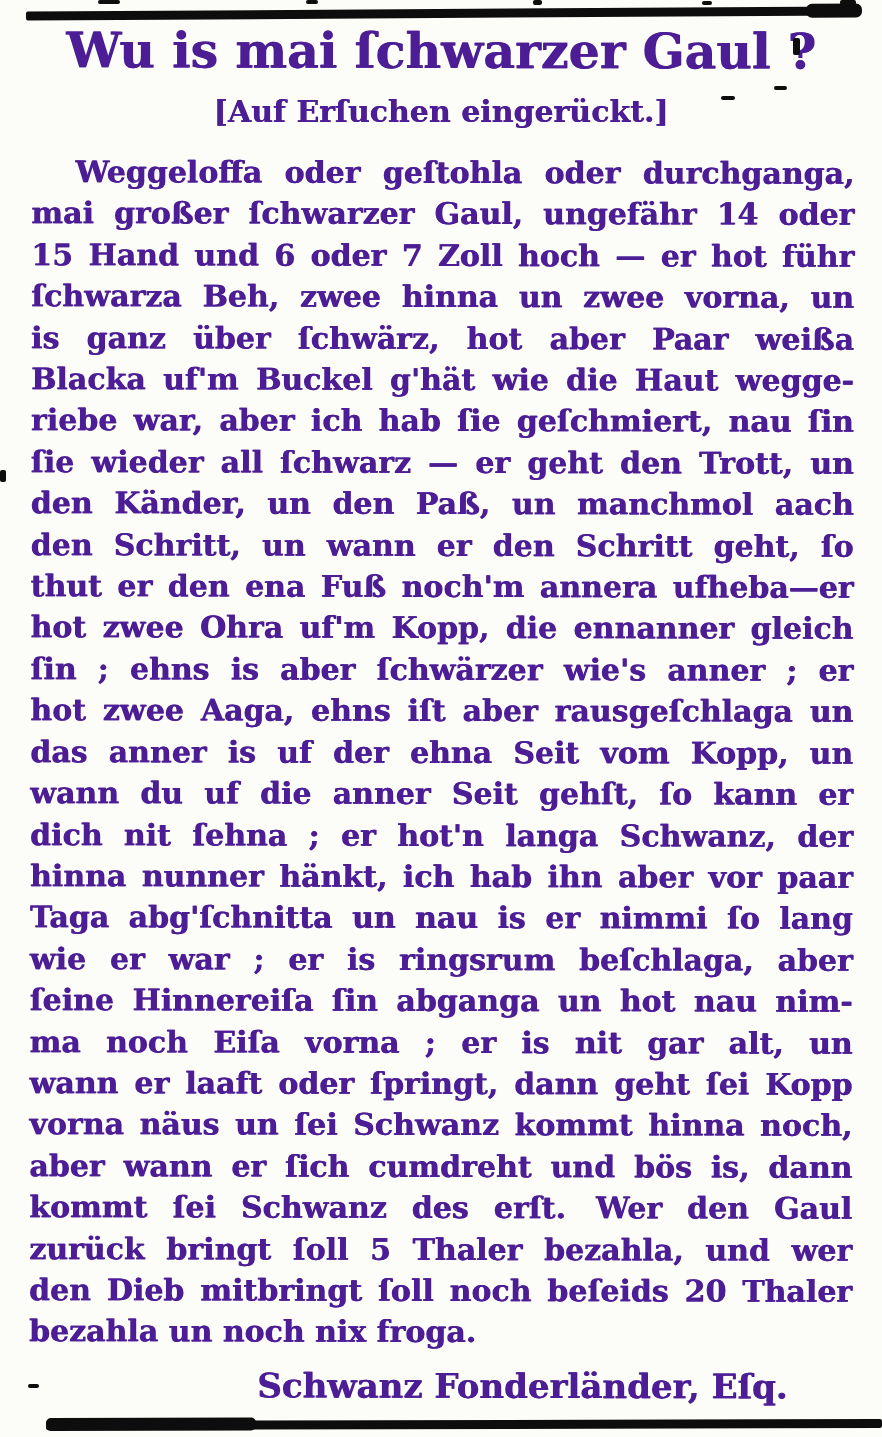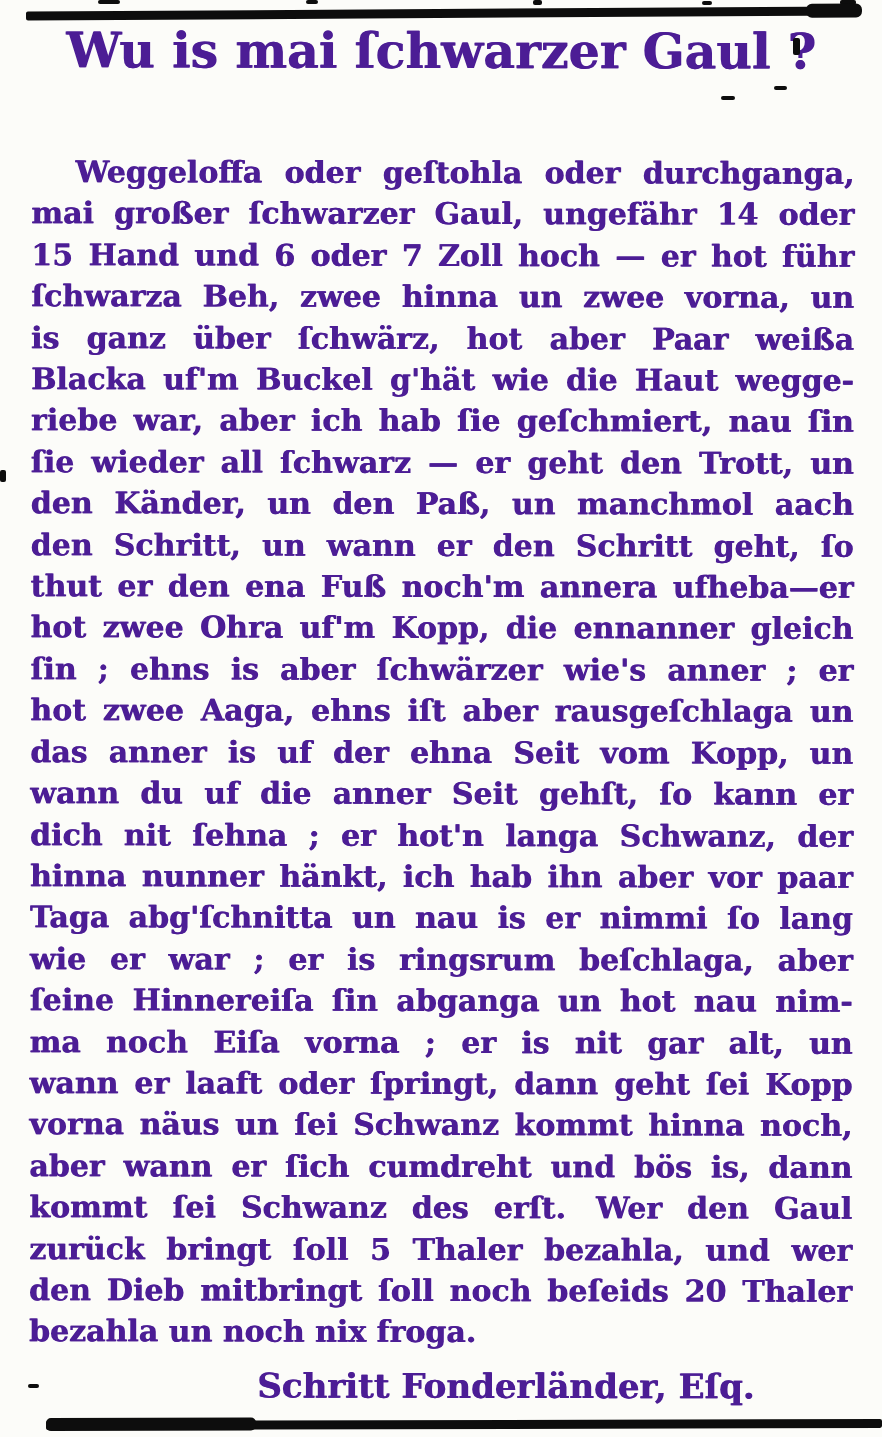--- a/index.html
+++ b/index.html
@@ -99,20 +99,21 @@
   <div class="speck sp5"></div>
 
   <div class="rule rule-top"></div>
 
   <h1 class="headline" style="margin:0; font-weight:700;">Wu is mai ſchwarzer Gaul ?</h1>
 
   <div class="speck sp6"></div>
   <div class="speck sp7"></div>
   <div class="speck sp8"></div>
 
+  <div class="subhead">[Auf Erſuchen eingerückt.]</div>
 
   <div class="article">
       <div class="line first">Weggeloffa oder geſtohla oder durchganga,</div>
       <div class="line">mai großer ſchwarzer Gaul, ungefähr 14 oder</div>
       <div class="line">15 Hand und 6 oder 7 Zoll hoch — er hot führ</div>
       <div class="line">ſchwarza Beh, zwee hinna un zwee vorna, un</div>
       <div class="line">is ganz über ſchwärz, hot aber Paar weißa</div>
       <div class="line">Blacka uf'm Buckel g'hät wie die Haut wegge-</div>
       <div class="line">riebe war, aber ich hab ſie geſchmiert, nau ſin</div>
       <div class="line">ſie wieder all ſchwarz — er geht den Trott, un</div>
@@ -135,17 +136,17 @@
       <div class="line">aber wann er ſich cumdreht und bös is, dann</div>
       <div class="line">kommt ſei Schwanz des erſt. Wer den Gaul</div>
       <div class="line">zurück bringt ſoll 5 Thaler bezahla, und wer</div>
       <div class="line">den Dieb mitbringt ſoll noch beſeids 20 Thaler</div>
       <div class="line last">bezahla un noch nix froga.</div>
     </div>
 
   <div class="speck sp9"></div>
   <div class="speck sp10"></div>
 
-  <div class="signature">Schritt Fonderländer, Eſq.</div>
+  <div class="signature">Schwanz Fonderländer, Eſq.</div>
 
   <div class="rule rule-bottom"></div>
 
 </div>
 
 </body></html>

